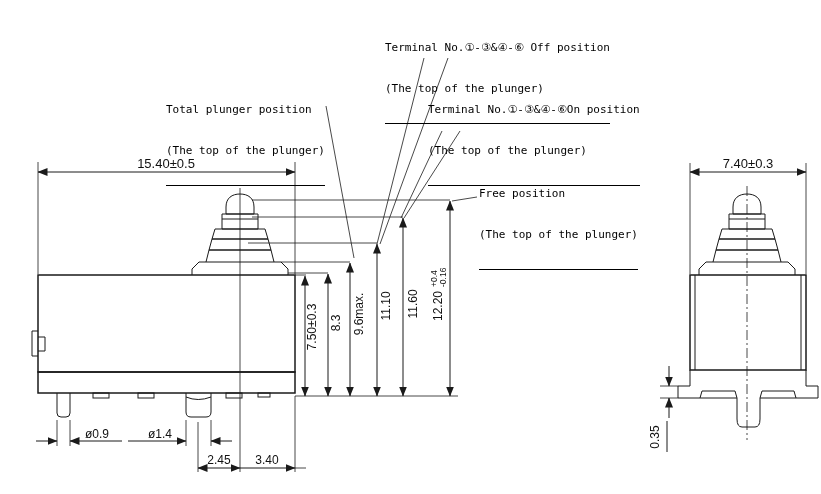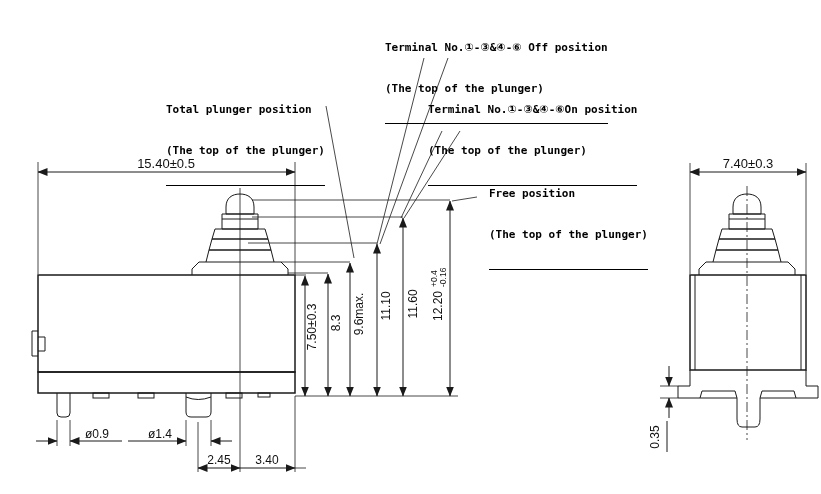--- a/index.html
+++ b/index.html
@@ -1,19 +1,19 @@
 <!DOCTYPE html>
 <html><head>
 <meta charset="utf-8">
 <style>
   html,body{margin:0;padding:0;background:#fff;}
   #page{position:relative;width:821px;height:494px;background:#ffffff;overflow:hidden;
         font-family:"DejaVu Sans Mono","DejaVu Sans",monospace;}
   svg{position:absolute;left:0;top:0;}
-  .note{position:absolute;color:#000;font-weight:bold;font-size:11px;line-height:13.5px;
+  .note{position:absolute;color:#000;font-weight:normal;font-size:11px;line-height:13.5px;
         white-space:pre;width:fit-content;border-bottom:1.6px solid #000;padding-bottom:1px;}
   .dim{font-family:"Liberation Sans",sans-serif;font-size:12px;fill:#111;}
   .dimBig{font-family:"Liberation Sans",sans-serif;font-size:13px;fill:#111;}
   .tol{font-family:"Liberation Sans",sans-serif;font-size:8.5px;fill:#111;}
   .ln{stroke:#1a1a1a;stroke-width:1;fill:none;}
   .thick{stroke:#1a1a1a;stroke-width:1.5;fill:none;}
   .thin{stroke:#1a1a1a;stroke-width:0.8;fill:none;}
 </style>
 </head>
 <body>
@@ -175,18 +175,18 @@
   <div class="note" style="left:385px;top:14px;">
     <div>Terminal No.①-③&amp;④-⑥ Off position</div>
     <div>(The top of the plunger)</div>
   </div>
 
   <div class="note" style="left:428px;top:76px;">
     <div>Terminal No.①-③&amp;④-⑥On position</div>
     <div>(The top of the plunger)</div>
   </div>
 
-  <div class="note" style="left:479px;top:160px;margin-left:10px;">
+  <div class="note" style="left:479px;top:160px;">
     <div>Free position</div>
     <div>(The top of the plunger)</div>
   </div>
 
 </div>
 
 </body></html>

